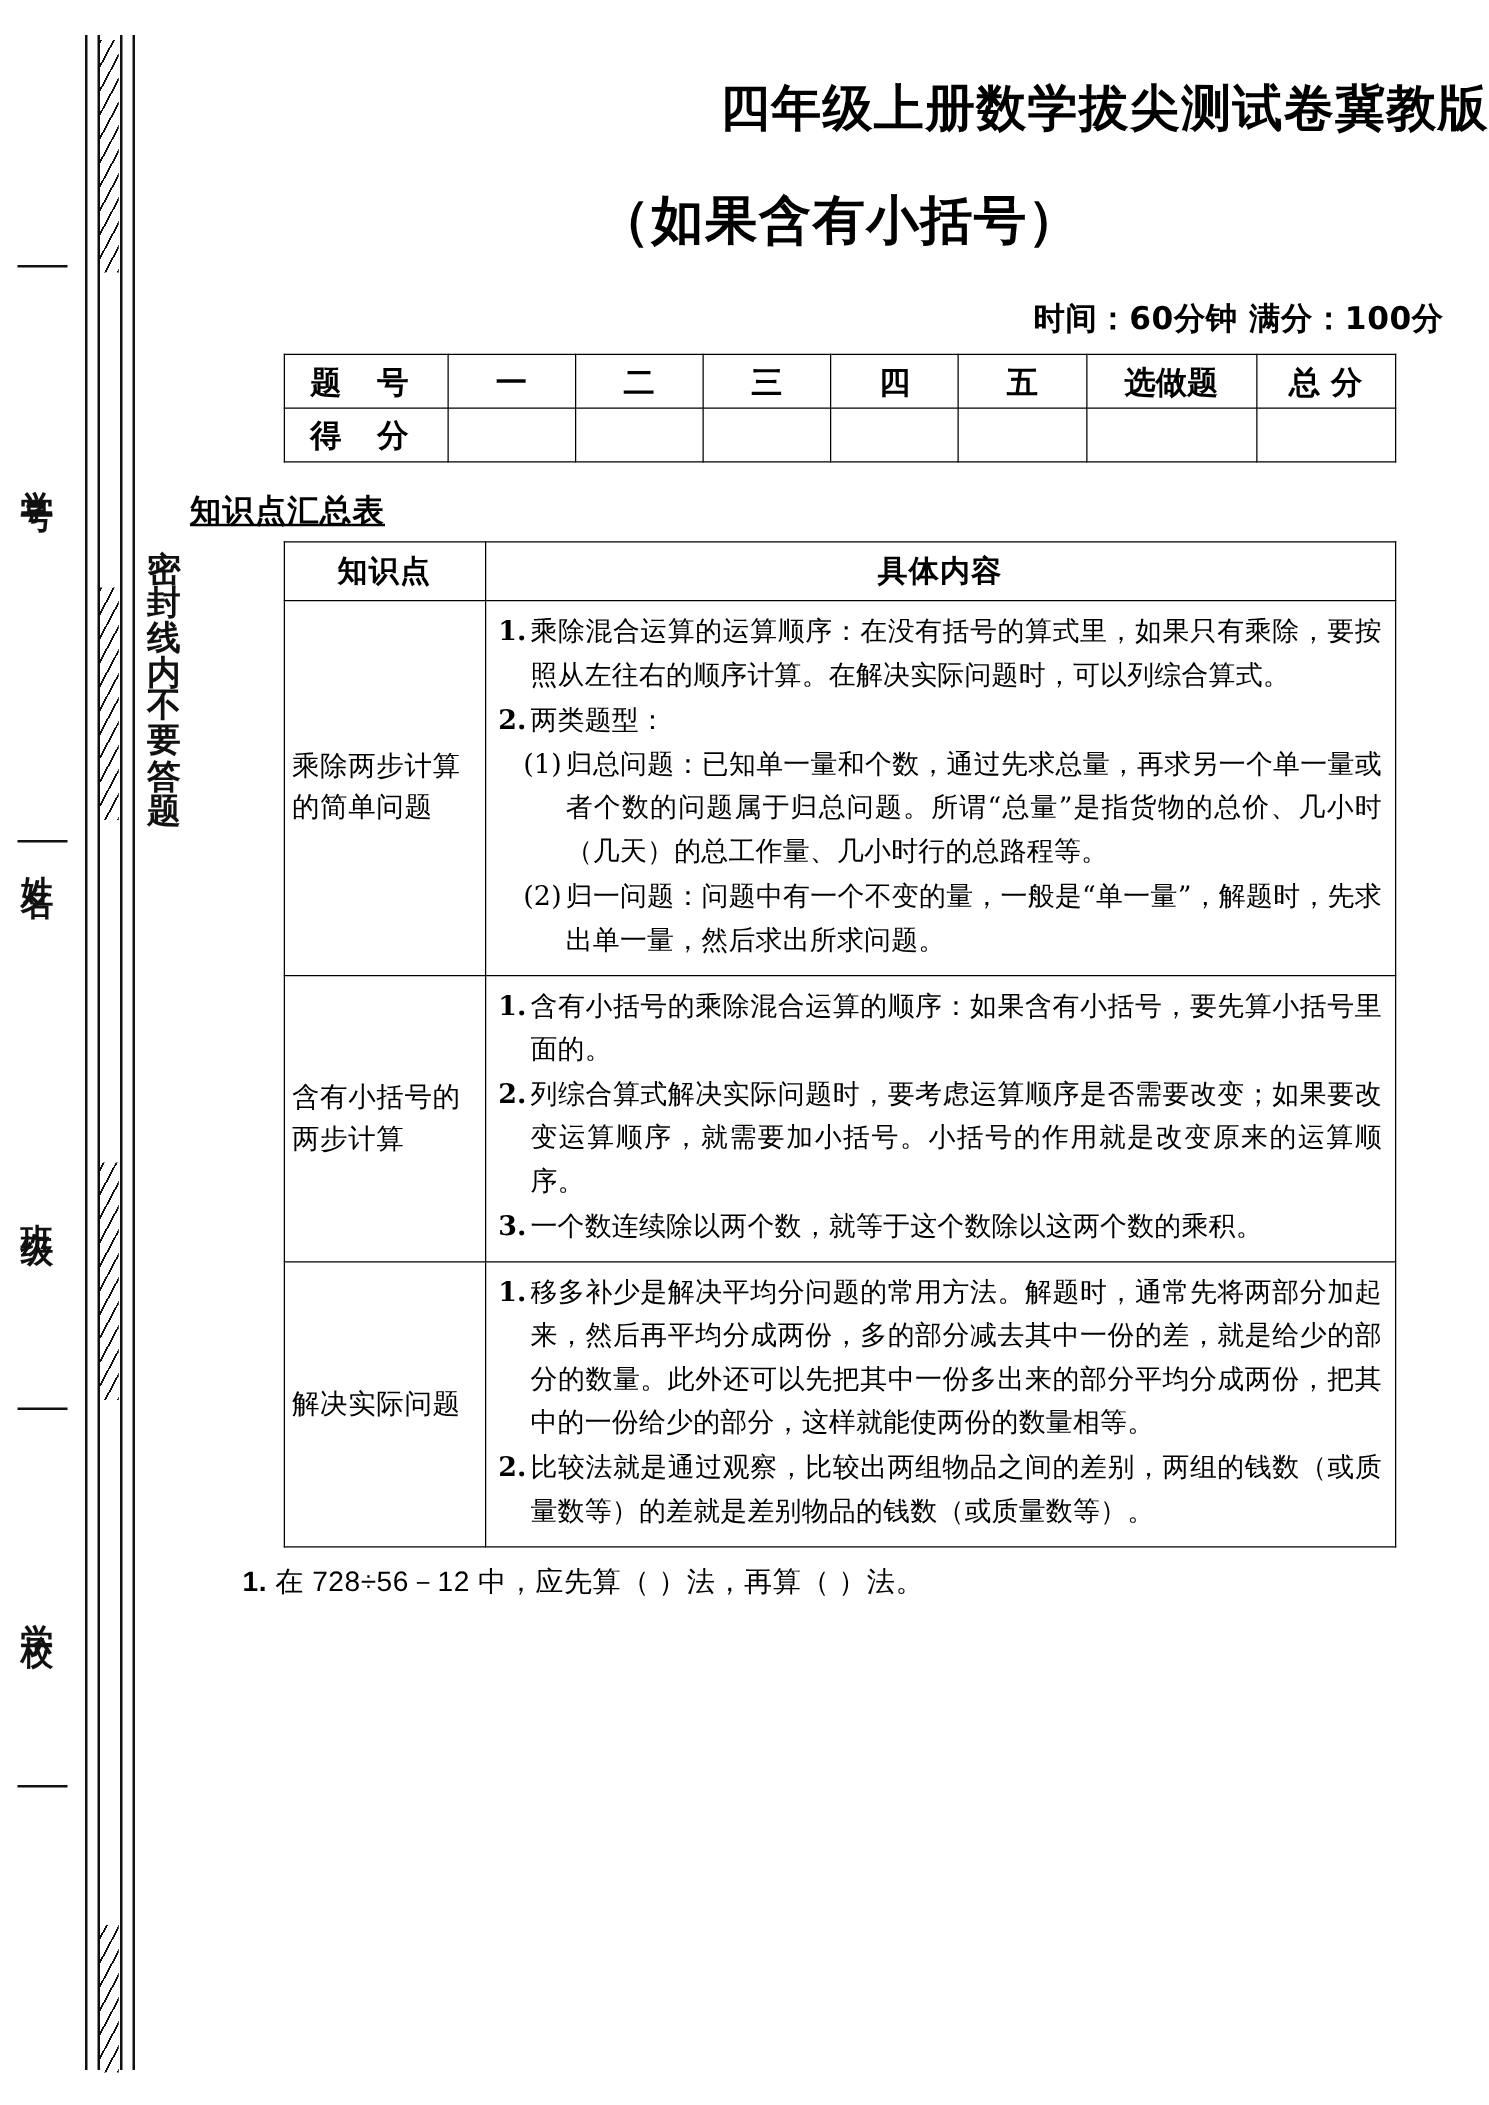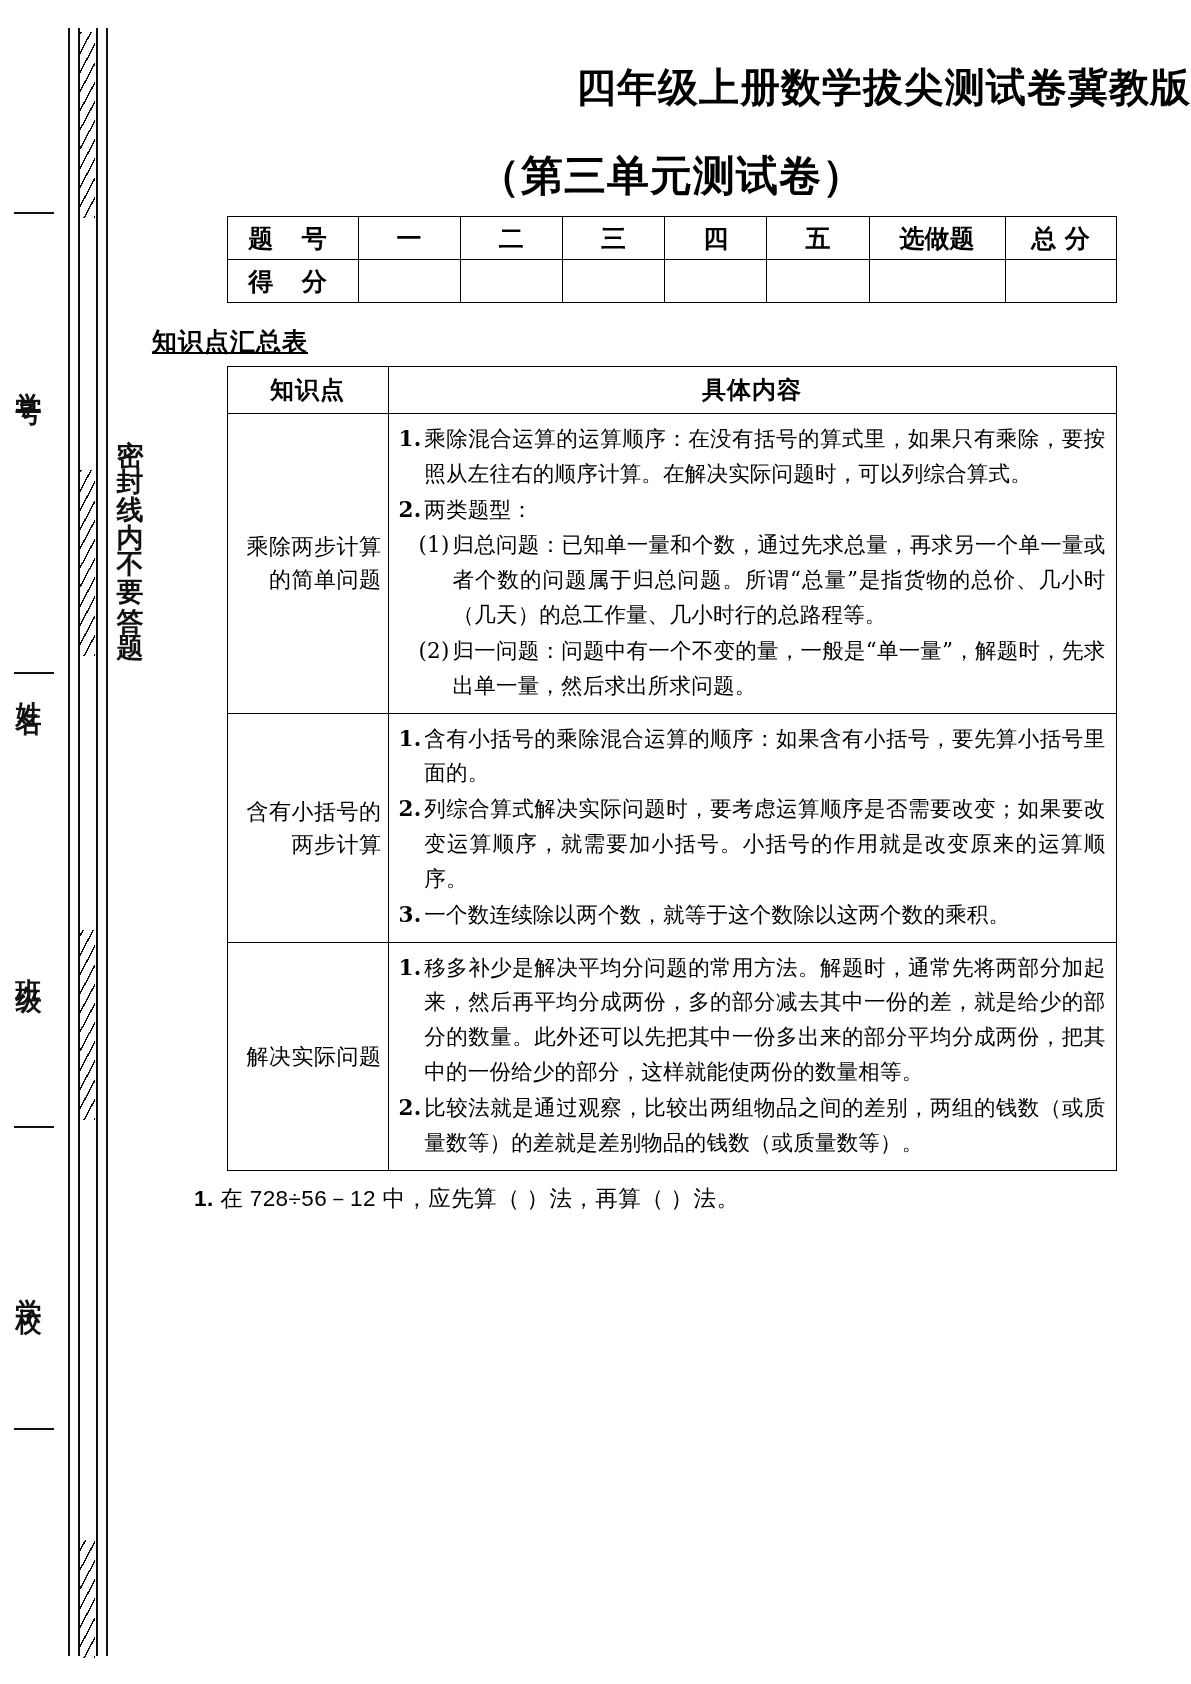--- a/index.html
+++ b/index.html
@@ -161,21 +161,21 @@
   }
   #knowledge-table td.kh {
     text-align: center;
     font-size: 24px;
     font-weight: 700;
     height: 46px;
     letter-spacing: 1px;
   }
   #knowledge-table td.topic {
     width: 160px;
-    text-align: right;
+    text-align: left;
     font-size: 22px;
     line-height: 1.5;
     padding: 4px 6px;
     letter-spacing: 0.5px;
   }
   #knowledge-table td.detail {
     padding: 7px 10px 8px 10px;
     font-size: 21.5px;
     line-height: 1.62;
     text-align: justify;
@@ -238,22 +238,23 @@
   <div class="vlabel fieldlabel" style="top:680px">姓名</div>
   <div class="vlabel fieldlabel" style="top:958px">班级</div>
   <div class="vlabel fieldlabel" style="top:1278px">学校</div>
 
   <div class="vlabel sealtext" style="top:418px">密封线内不要答题</div>
 </div>
 
 <div id="page">
 
   <h1 class="title-main">四年级上册数学拔尖测试卷冀教版</h1>
-  <h2 class="title-sub">（第三单元测试卷）</h2>
-
+  <h2 class="title-sub">（如果含有小括号）</h2>
+
+  <div class="meta-line">时间：60分钟  满分：100分</div>
 
   <table class="grid" id="score-table">
     <tbody>
       <tr>
         <td class="lead" style="width:130px">题 号</td>
         <td>一</td>
         <td>二</td>
         <td>三</td>
         <td>四</td>
         <td>五</td>

